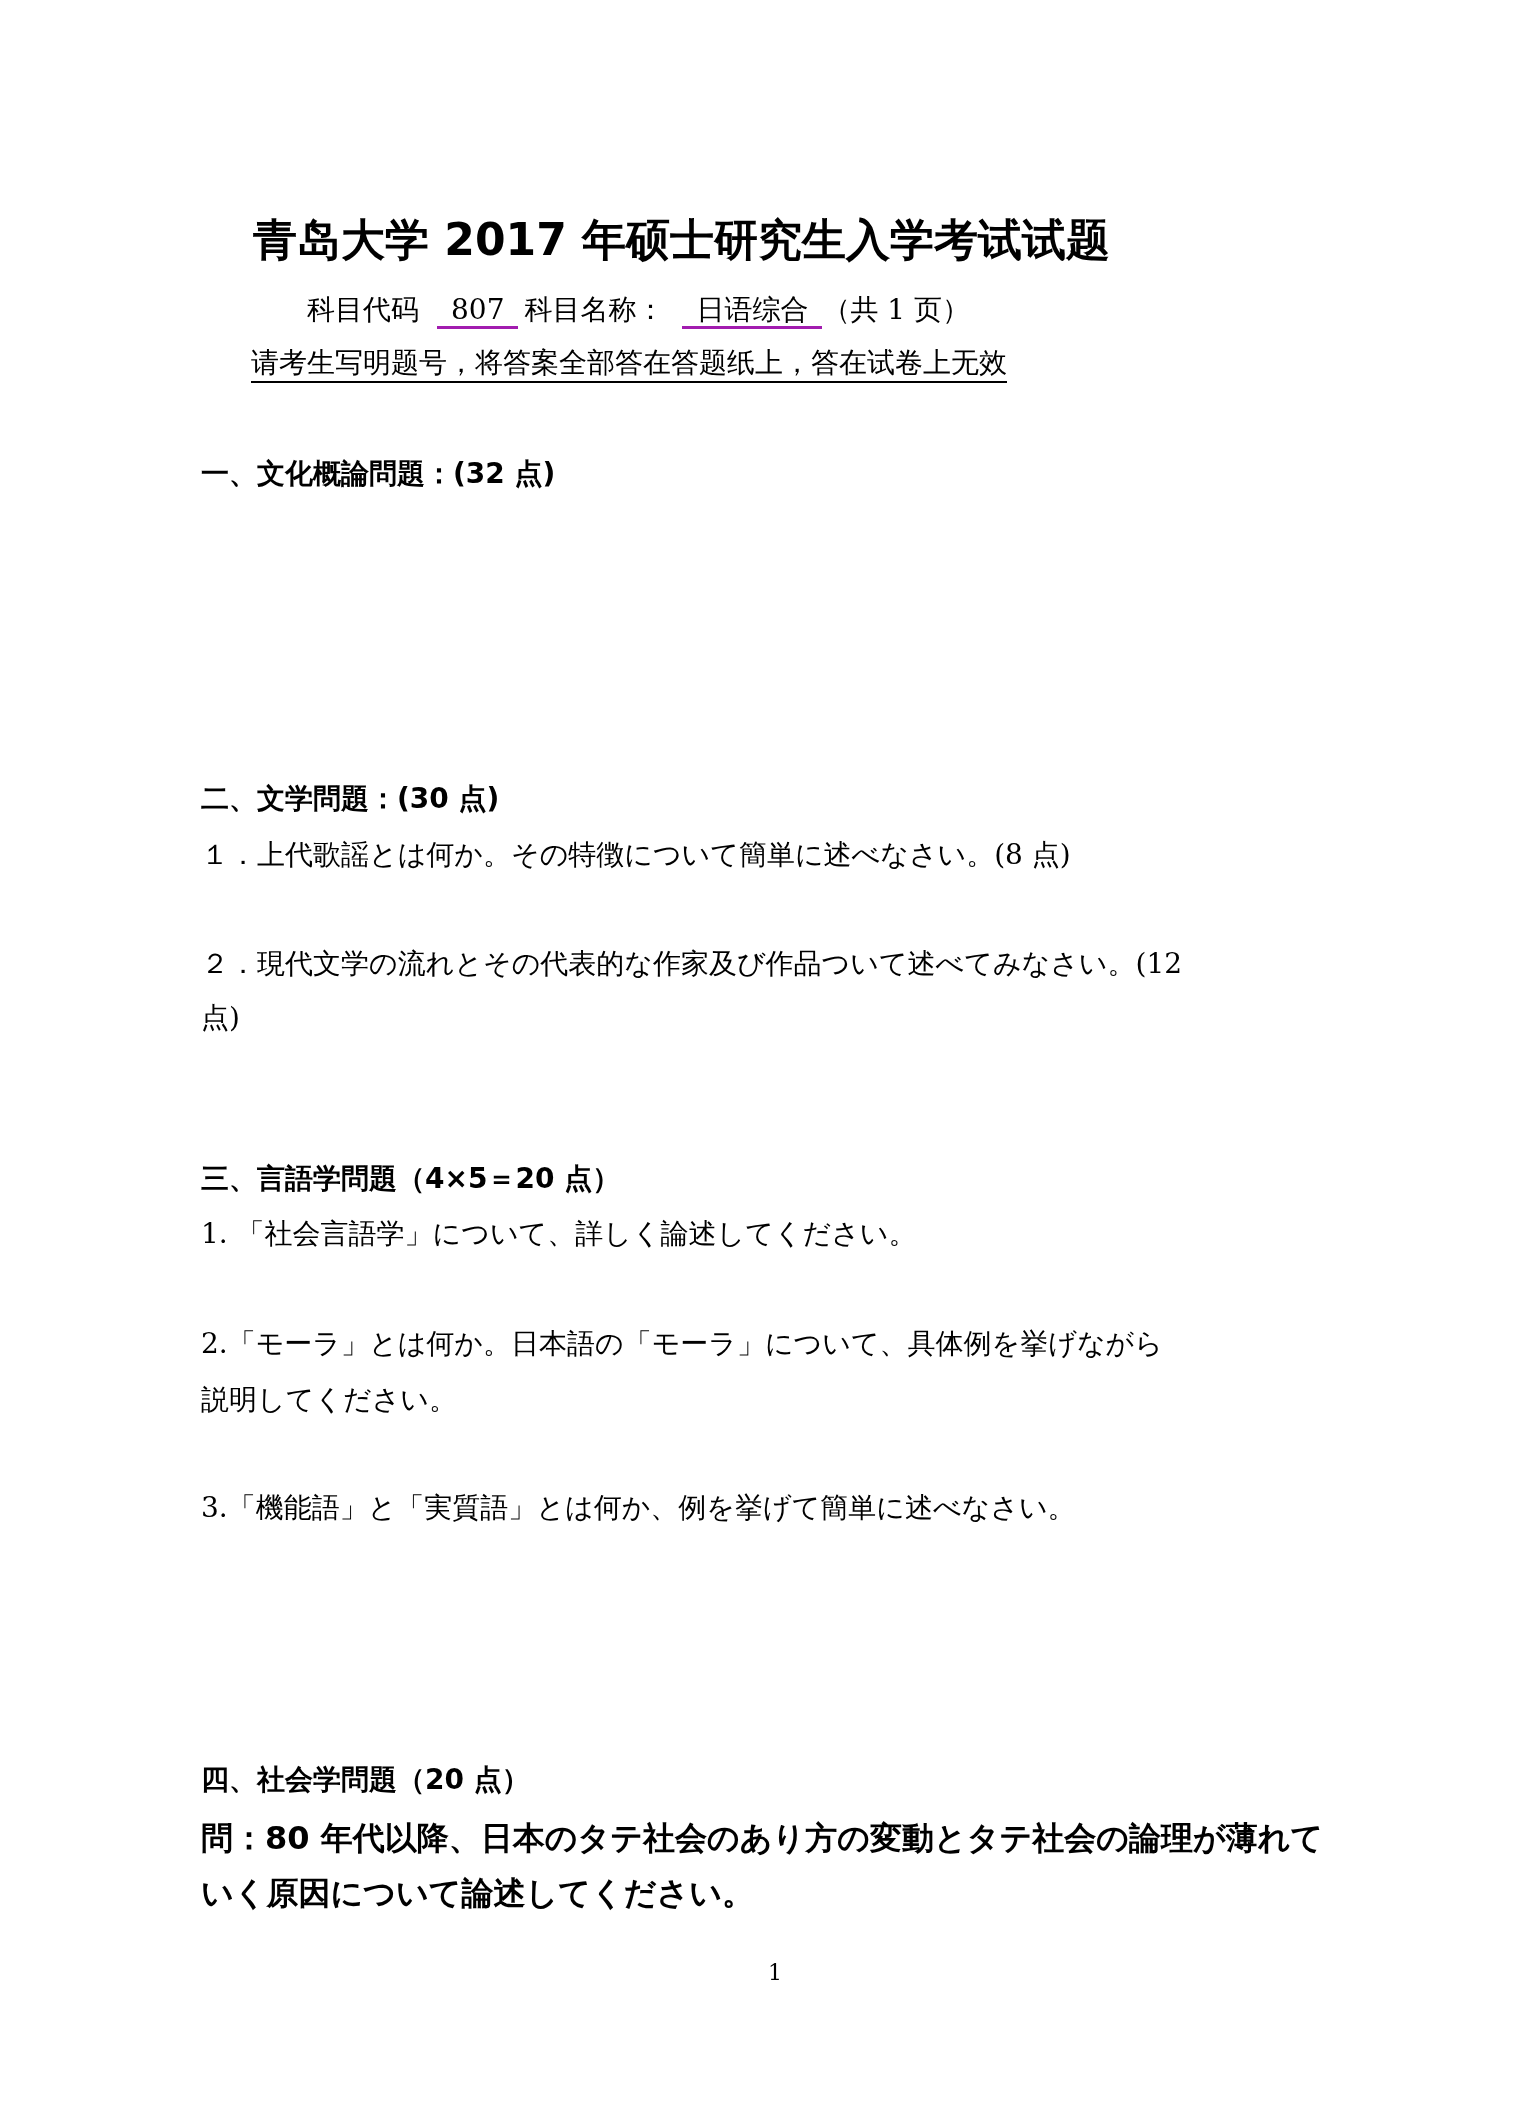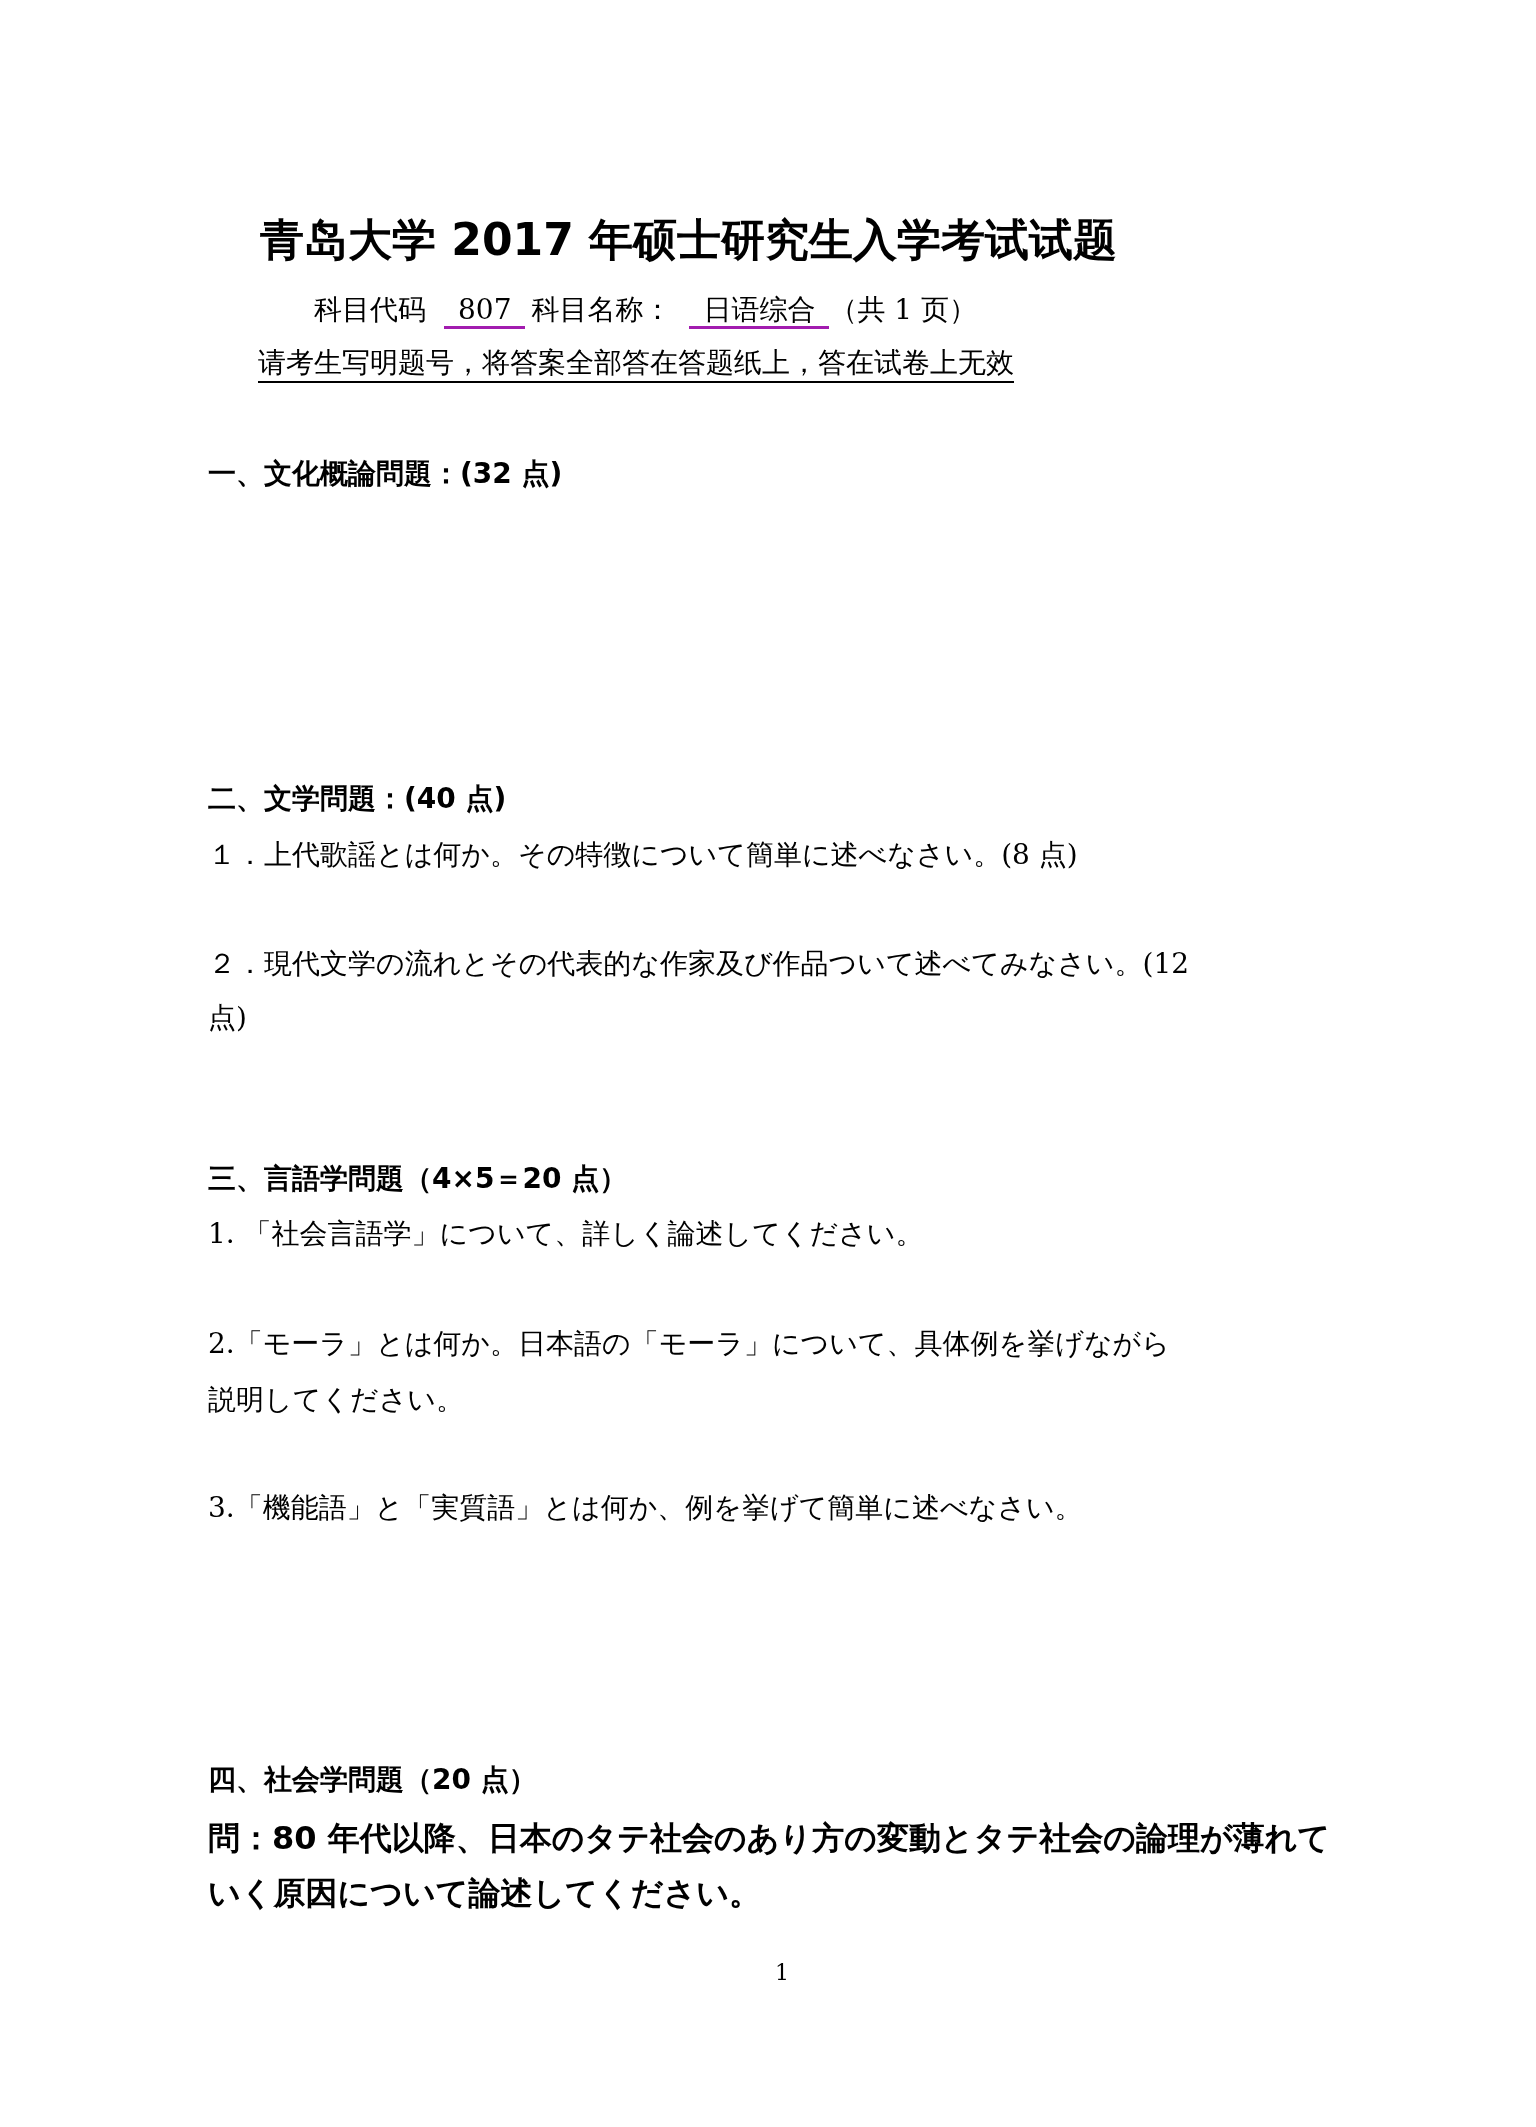--- a/index.html
+++ b/index.html
@@ -10,21 +10,21 @@
   body {
     width: 1536px;
     height: 2127px;
     position: relative;
     overflow: hidden;
     color: #000000;
     font-family: "DejaVu Serif", "Liberation Serif", serif;
   }
   .page {
     position: absolute;
-    left: 12px; top: 0;
+    left: 5px; top: 0;
     width: 1384px;
     height: 2127px;
   }
   .title {
     position: absolute;
     left: 248px;
     top: 218px;
     font-family: "DejaVu Sans", "Liberation Sans", sans-serif;
     font-weight: bold;
     font-size: 44px;
@@ -89,21 +89,21 @@
   <div class="title">青岛大学 2017 年硕士研究生入学考试试题</div>
 
   <div class="meta-line">
     <span>科目代码</span><span class="gap"></span><span class="u">807</span><span class="gap" style="width:6px"></span><span>科目名称：</span><span class="gap"></span><span class="u">日语综合</span><span>（共 1 页）</span>
   </div>
 
   <div class="notice">请考生写明题号，将答案全部答在答题纸上，答在试卷上无效</div>
 
   <div class="line heading" style="top:460px;">一、文化概論問題：(32 点)</div>
 
-  <div class="line heading" style="top:785px;">二、文学問題：(40 点)</div>
+  <div class="line heading" style="top:785px;">二、文学問題：(30 点)</div>
   <div class="line" style="top:841px;">１．上代歌謡とは何か。その特徴について簡単に述べなさい。(8 点)</div>
   <div class="line" style="top:950px;">２．現代文学の流れとその代表的な作家及び作品ついて述べてみなさい。(12</div>
   <div class="line" style="top:1004px;">点)</div>
 
   <div class="line heading" style="top:1165px;">三、言語学問題（4×5＝20 点）</div>
   <div class="line" style="top:1220px;">1. 「社会言語学」について、詳しく論述してください。</div>
   <div class="line" style="top:1330px;">2.「モーラ」とは何か。日本語の「モーラ」について、具体例を挙げながら</div>
   <div class="line" style="top:1386px;">説明してください。</div>
   <div class="line" style="top:1494px;">3.「機能語」と「実質語」とは何か、例を挙げて簡単に述べなさい。</div>
 

